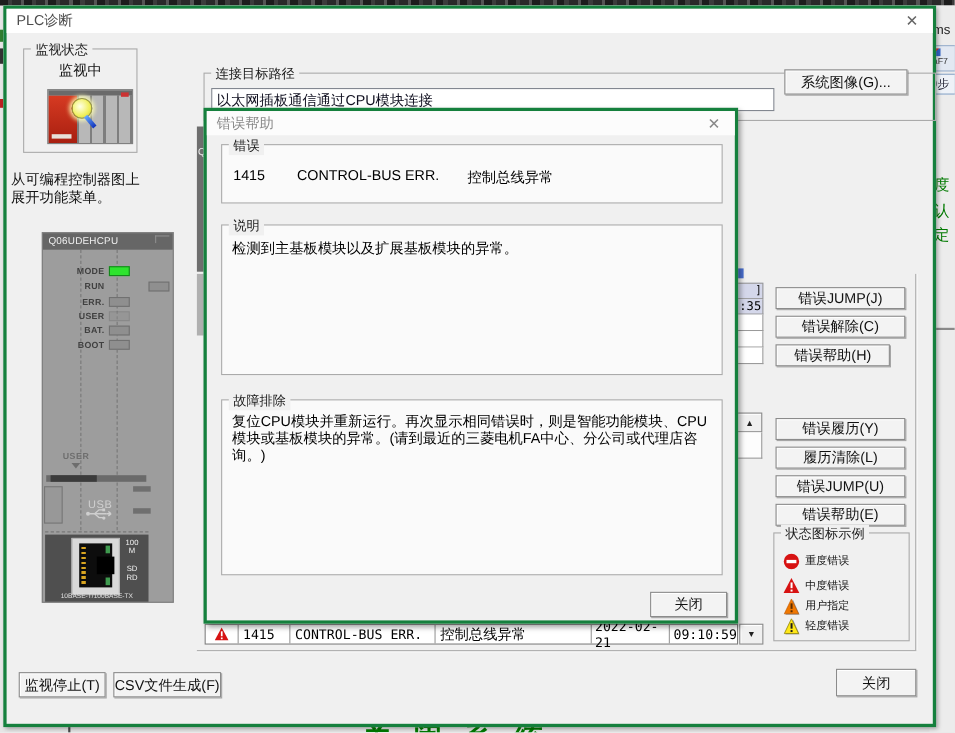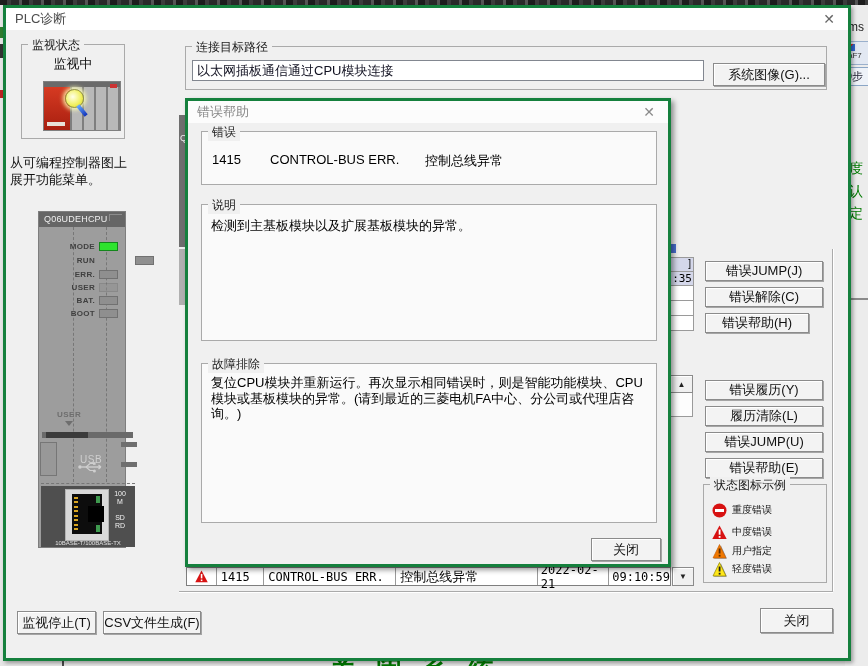--- a/index.html
+++ b/index.html
@@ -108,21 +108,21 @@
       <div class="abs" style="left:36px;top:22px;width:4px;height:13px;background:linear-gradient(180deg,#66aaff,#1133bb);transform:rotate(-40deg);"></div>
       <div class="abs" style="left:3px;top:40px;width:18px;height:4px;background:#e8e0d8;"></div>
     </div>
   </div>
 
   <div class="abs" style="left:4px;top:146px;width:170px;font-size:13px;color:#111;line-height:17px;">
     <div>从可编程控制器图上</div>
     <div>展开功能菜单。</div>
   </div>
 
-  <div class="module" style="left:32px;top:203px;width:88px;height:337px;">
+  <div class="module" style="left:32px;top:203px;width:120px;height:337px;">
     <div class="mhead">Q06UDEHCPU</div>
     <div class="notch"></div>
     <div class="dashv" style="left:34px;top:15px;height:255px;"></div>
     <div class="dashv" style="left:67px;top:15px;height:255px;"></div>
 
     <div class="ledrow" style="left:8px;top:29px;">
       <span class="ltxt">MODE</span>
         <span class="lbox lit"></span>
     </div>
     <div class="ledrow" style="left:8px;top:43px;gap:36px;">
@@ -175,21 +175,21 @@
         <div class="abs" style="left:22px;top:16px;width:16px;height:16px;background:#000;"></div>
         <div class="abs" style="left:30px;top:6px;width:4px;height:7px;background:#3f9a4f;"></div>
         <div class="abs" style="left:30px;top:35px;width:4px;height:7px;background:#3f9a4f;"></div>
       </div>
       <div class="abs" style="left:72px;top:4px;width:14px;font-size:7px;line-height:8px;color:#f2f2f2;text-align:center;">100 M</div>
       <div class="abs" style="left:72px;top:28px;width:14px;font-size:7px;line-height:8px;color:#f2f2f2;text-align:center;">SD RD</div>
       <div class="abs" style="left:0;top:54px;width:94px;font-size:6px;color:#e0e0e0;text-align:center;white-space:nowrap;">10BASE-T/100BASE-TX</div>
     </div>
   </div>
 
-  <div class="groupbox flat" style="left:179px;top:38px;width:640px;height:42px;">
+  <div class="groupbox flat" style="left:179px;top:58px;width:640px;height:42px;padding-left:24px;">
     <span class="legend">连接目标路径</span>
     <div class="textbox" style="left:6px;top:13px;width:512px;height:21px;">
       <span>以太网插板通信通过CPU模块连接</span>
     </div>
   </div>
   <div class="btn" style="left:707px;top:55px;width:112px;height:23px;">系统图像(G)...</div>
 
   <div class="abs" style="left:173px;top:107px;width:7px;height:132px;background:#6e6e6e;overflow:hidden;">
     <span style="position:absolute;left:1px;top:18px;font-size:9px;color:#f0f0f0;">Q</span>
   </div>

